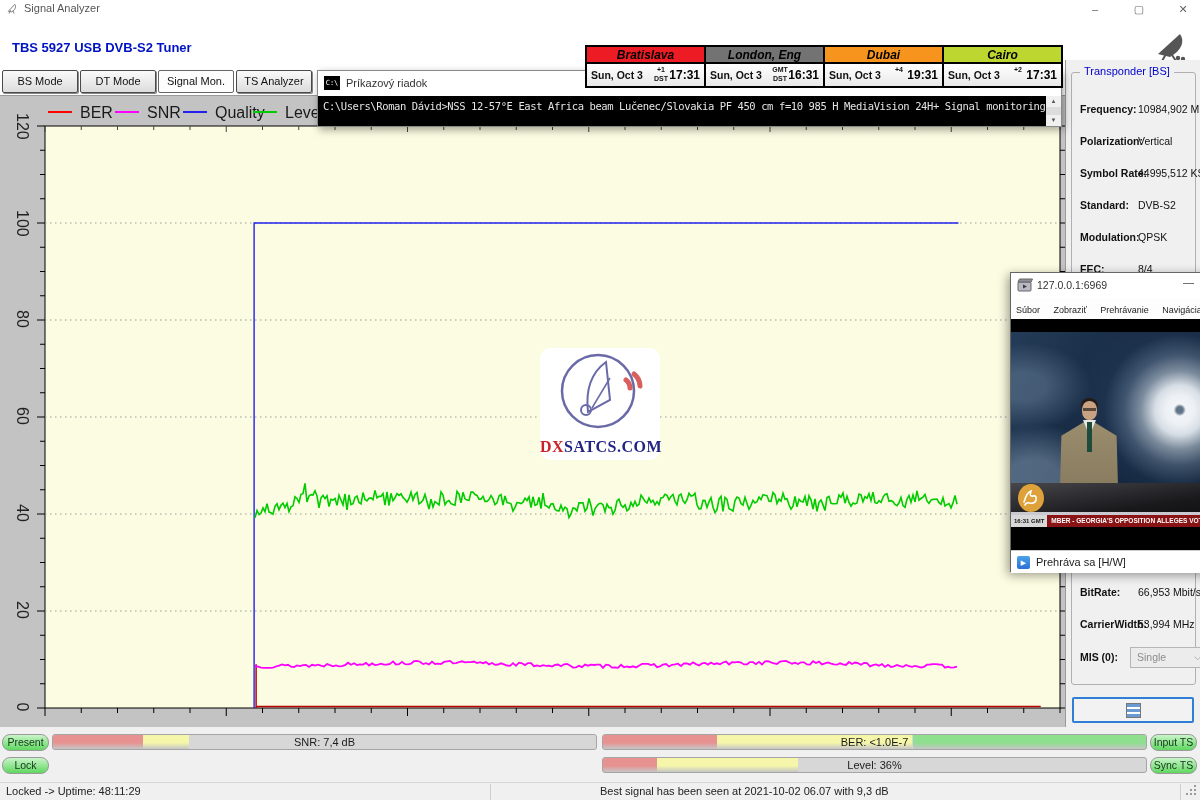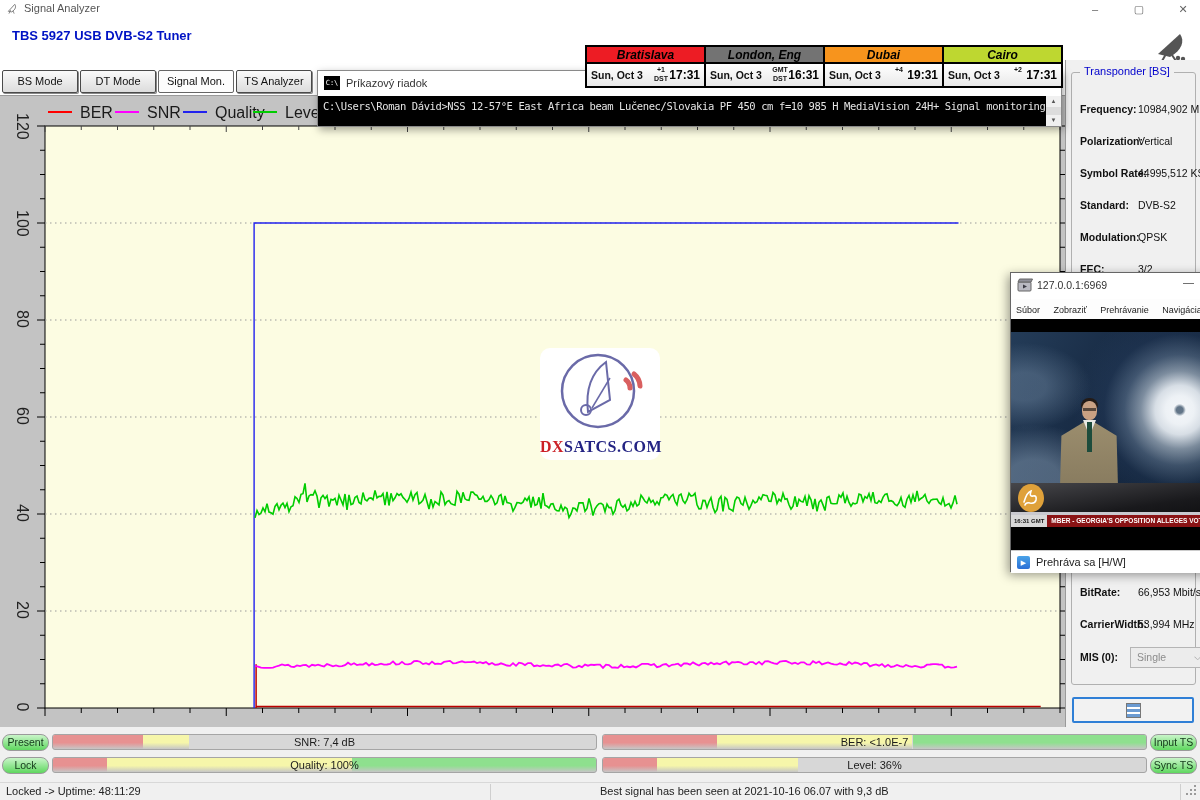--- a/index.html
+++ b/index.html
@@ -9,21 +9,21 @@
   
   .titlebar { position:absolute; left:0; top:0; width:1200px; height:18px; background:#fff; }
   .titlebar .app-title { position:absolute; left:24px; top:2px; font-size:11px; color:#555; }
   .tb-icon { position:absolute; left:6px; top:2px; width:14px; height:14px; }
   .win-ctl { position:absolute; top:0; width:34px; height:18px; text-align:center;
     font-size:11px; color:#666; line-height:18px; }
   .ctl-min { left:1078px; } .ctl-max { left:1122px; } .ctl-close { left:1166px; }
 
   
   .header { position:absolute; left:0; top:18px; width:1200px; height:77px; background:#fff; }
-  .tuner-title { position:absolute; left:12px; top:10px; font-size:13px; font-weight:bold; color:#0013c4; }
+  .tuner-title { position:absolute; left:12px; top:22px; font-size:13px; font-weight:bold; color:#0013c4; }
   .tuner-sub { position:absolute; left:30px; top:29px; font-size:11px; color:#141414; }
   .tbs-dish { position:absolute; left:1152px; top:10px; width:38px; height:36px; }
 
   
   .tab { position:absolute; top:52px; width:76px; height:23px; font-size:11px; color:#111;
     background:linear-gradient(#fafafa,#dcdcdc); border:1px solid #4a4a4a; text-align:center;
     line-height:21px; border-radius:2px; box-shadow:1px 1px 0 #888; }
   .tab.active { background:#fdfdfd; box-shadow:none; border-color:#666; font-weight:normal; }
 
   
@@ -420,21 +420,21 @@
     <div class="tp-row" style="top:126px">
         <span class="tp-label">Standard:</span>
         <span class="tp-value">DVB-S2</span>
       </div>
     <div class="tp-row" style="top:158px">
         <span class="tp-label">Modulation:</span>
         <span class="tp-value">QPSK</span>
       </div>
     <div class="tp-row" style="top:190px">
         <span class="tp-label">FEC:</span>
-        <span class="tp-value">3/2</span>
+        <span class="tp-value">8/4</span>
       </div>
     <div class="tp-row" style="top:513px">
         <span class="tp-label">BitRate:</span>
         <span class="tp-value">66,953 Mbit/s</span>
       </div>
     <div class="tp-row" style="top:545px">
         <span class="tp-label">CarrierWidth:</span>
         <span class="tp-value">53,994 MHz</span>
       </div>
     <div class="mis-row">
@@ -496,42 +496,36 @@
 </div>
 
 <div class="bottom-area">
   <div class="sig-btn" style="left:2px;top:7px">Present</div>
   <div class="sig-btn" style="left:2px;top:30px">Lock</div>
   <div class="meter" style="left:52px;top:7px">
       <div class="seg" style="left: 89.595px; width: 46.155px; background: linear-gradient(rgb(246, 246, 170), rgb(246, 246, 170) 55%, rgba(0, 0, 0, 0.08));"></div>
       <div class="seg" style="left: 0px; width: 89.595px; background: linear-gradient(rgb(231, 145, 145), rgb(231, 145, 145) 55%, rgba(0, 0, 0, 0.08));"></div>
       <span class="mlabel">SNR: 7,4 dB</span>
     </div>
-  <div class="meter" style="left:52px;top:30px">
-      <div class="seg" style="left: 298.65px; width: 244.35px; background: linear-gradient(rgb(142, 224, 142), rgb(142, 224, 142) 55%, rgba(0, 0, 0, 0.08));"></div>
-      <div class="seg" style="left: 54.3px; width: 244.35px; background: linear-gradient(rgb(246, 246, 170), rgb(246, 246, 170) 55%, rgba(0, 0, 0, 0.08));"></div>
-      <div class="seg" style="left: 0px; width: 54.3px; background: linear-gradient(rgb(231, 145, 145), rgb(231, 145, 145) 55%, rgba(0, 0, 0, 0.08));"></div>
-      <span class="mlabel">Quality: 100%</span>
-    </div>
   <div class="meter" style="left:602px;top:7px">
       <div class="seg" style="left: 309.51px; width: 233.49px; background: linear-gradient(rgb(142, 224, 142), rgb(142, 224, 142) 55%, rgba(0, 0, 0, 0.08));"></div>
       <div class="seg" style="left: 114.03px; width: 195.48px; background: linear-gradient(rgb(246, 246, 170), rgb(246, 246, 170) 55%, rgba(0, 0, 0, 0.08));"></div>
       <div class="seg" style="left: 0px; width: 114.03px; background: linear-gradient(rgb(231, 145, 145), rgb(231, 145, 145) 55%, rgba(0, 0, 0, 0.08));"></div>
       <span class="mlabel">BER: &lt;1.0E-7</span>
     </div>
   <div class="meter" style="left:602px;top:30px">
       <div class="seg" style="left: 54.3px; width: 141.18px; background: linear-gradient(rgb(246, 246, 170), rgb(246, 246, 170) 55%, rgba(0, 0, 0, 0.08));"></div>
       <div class="seg" style="left: 0px; width: 54.3px; background: linear-gradient(rgb(231, 145, 145), rgb(231, 145, 145) 55%, rgba(0, 0, 0, 0.08));"></div>
       <span class="mlabel">Level: 36%</span>
     </div>
   <div class="sig-btn" style="left:1150px;top:7px">Input TS</div>
   <div class="sig-btn" style="left:1150px;top:30px">Sync TS</div>
 </div>
 
 <div class="statusbar">
   <span class="sb-left">Locked -&gt; Uptime: 48:11:29</span>
-  <span class="sb-center">Best signal has been seen at 2021-10-16 06.07 with 9,3 dB</span>
+  <span class="sb-center">Best signal has been seen at 2021-10-02 06.07 with 9,3 dB</span>
   <span class="sb-sep" style="left:490px"></span>
   <span class="sb-sep" style="left:1180px"></span>
   <span class="grip">
       <i></i>
     </span>
 </div>
 
 </body></html>

